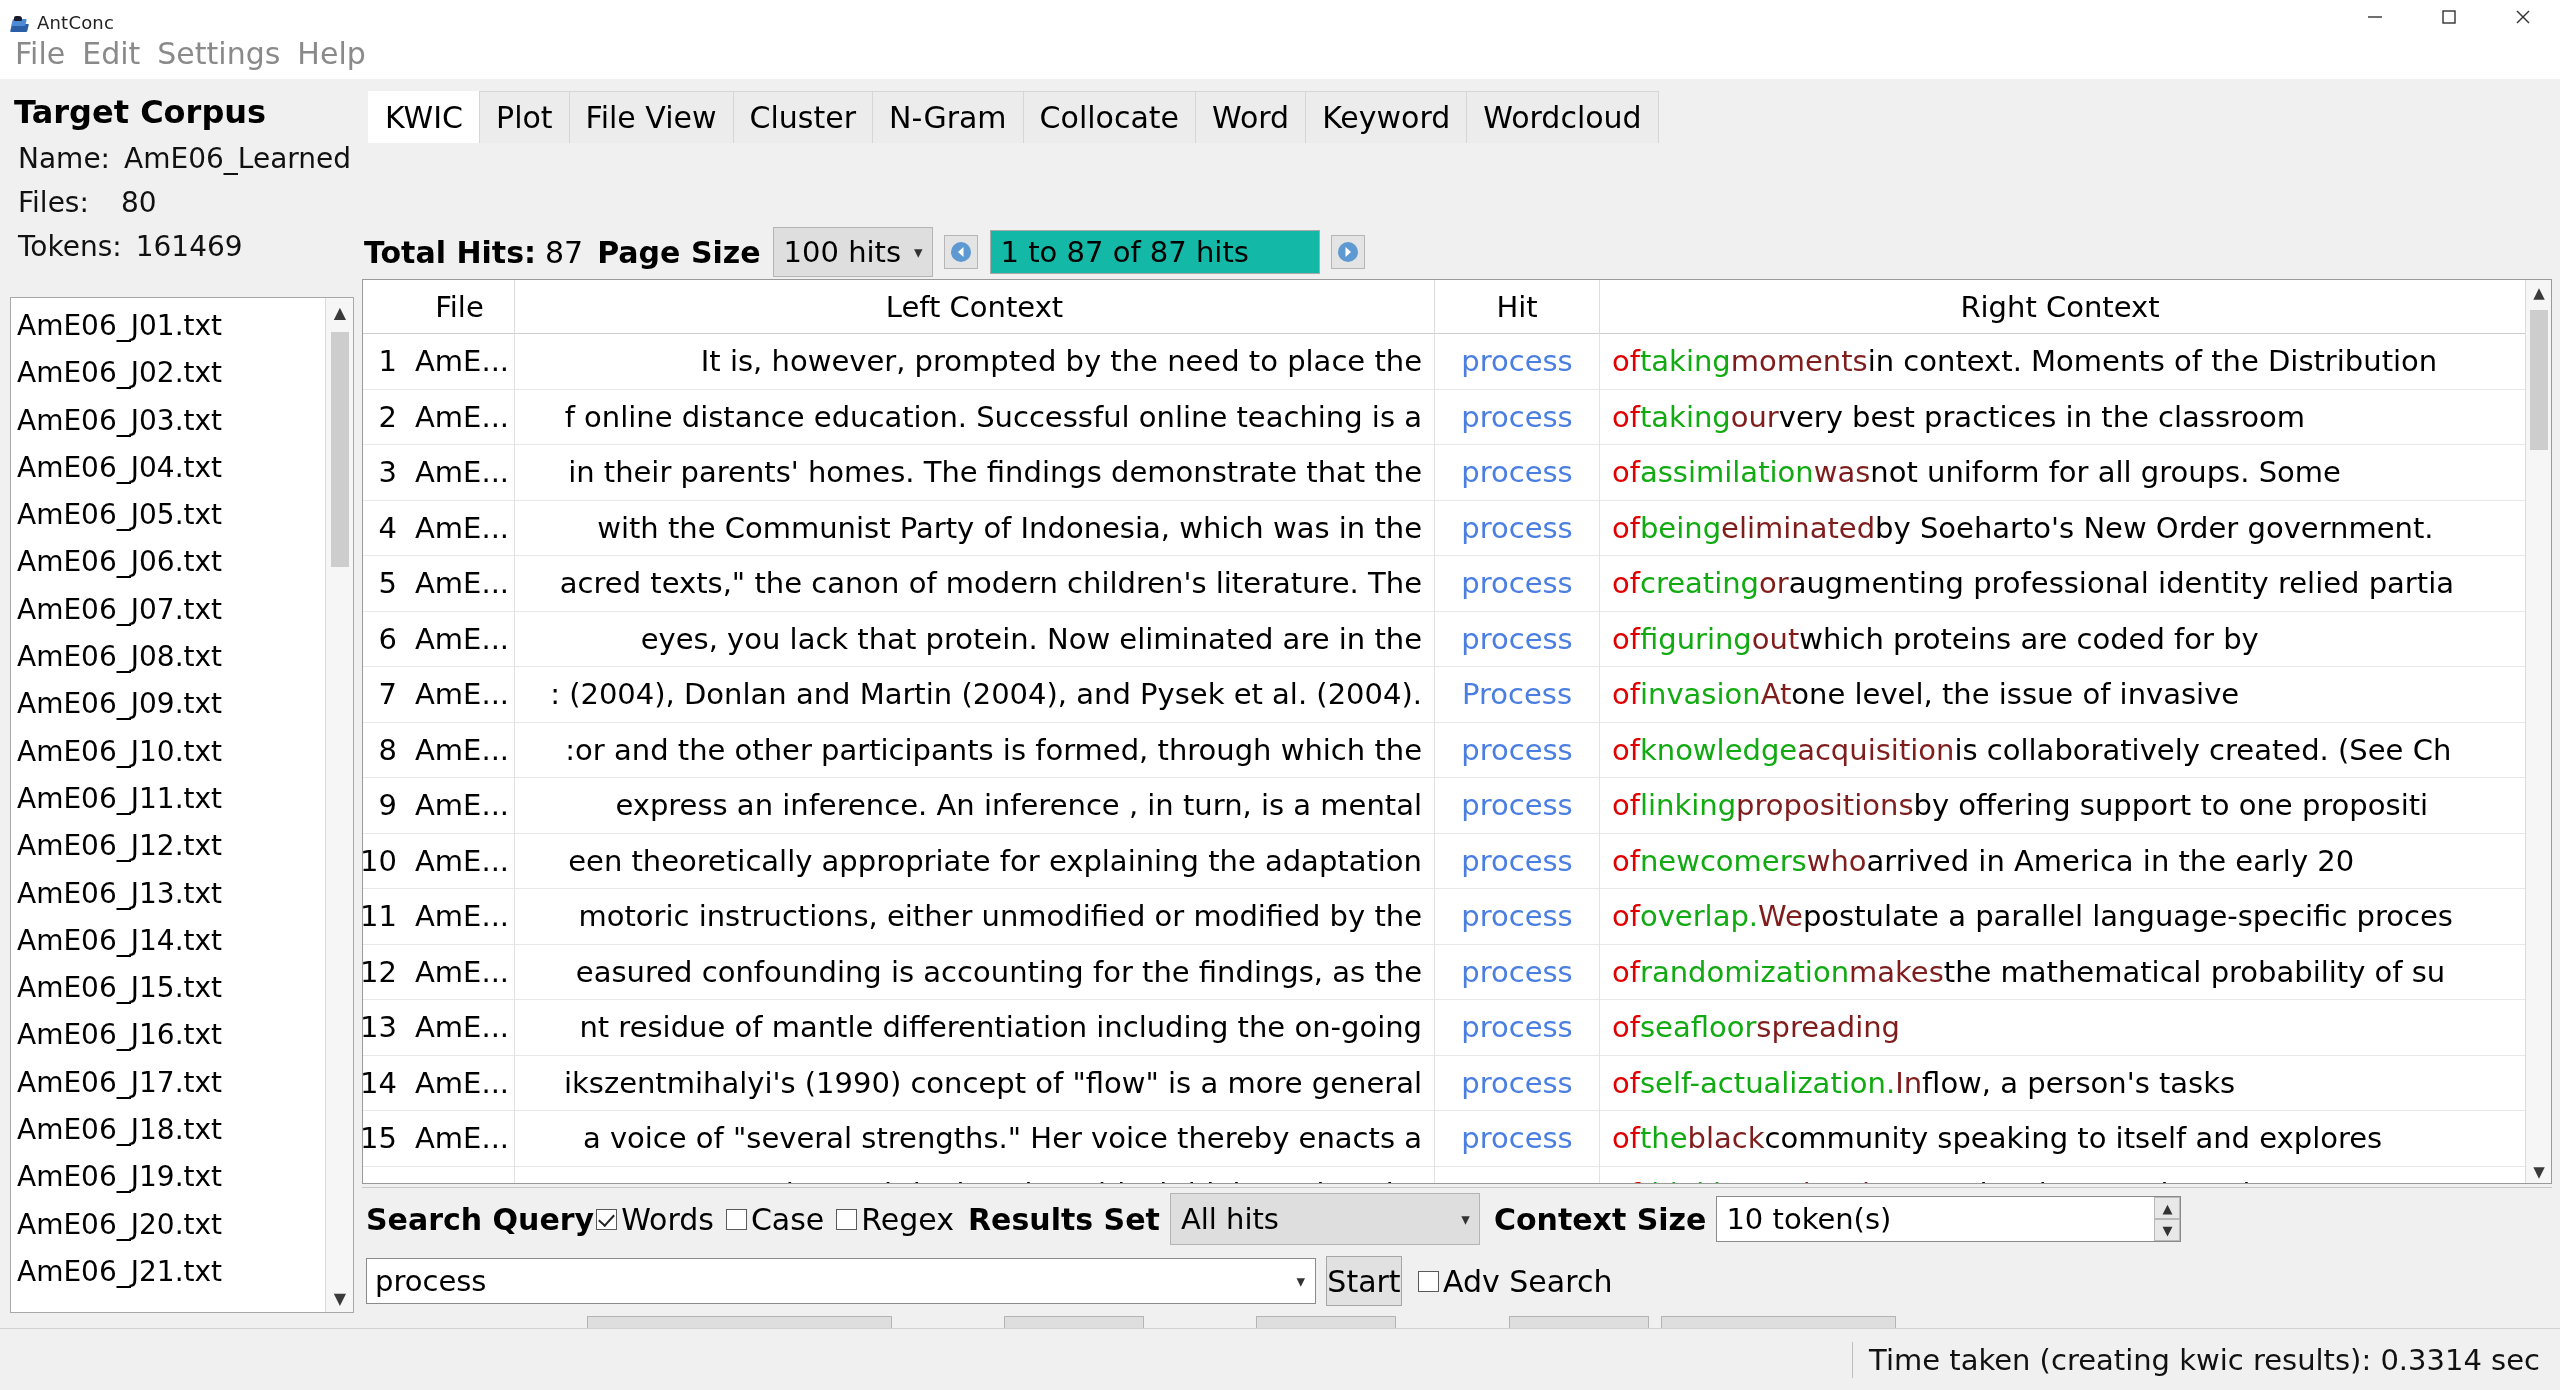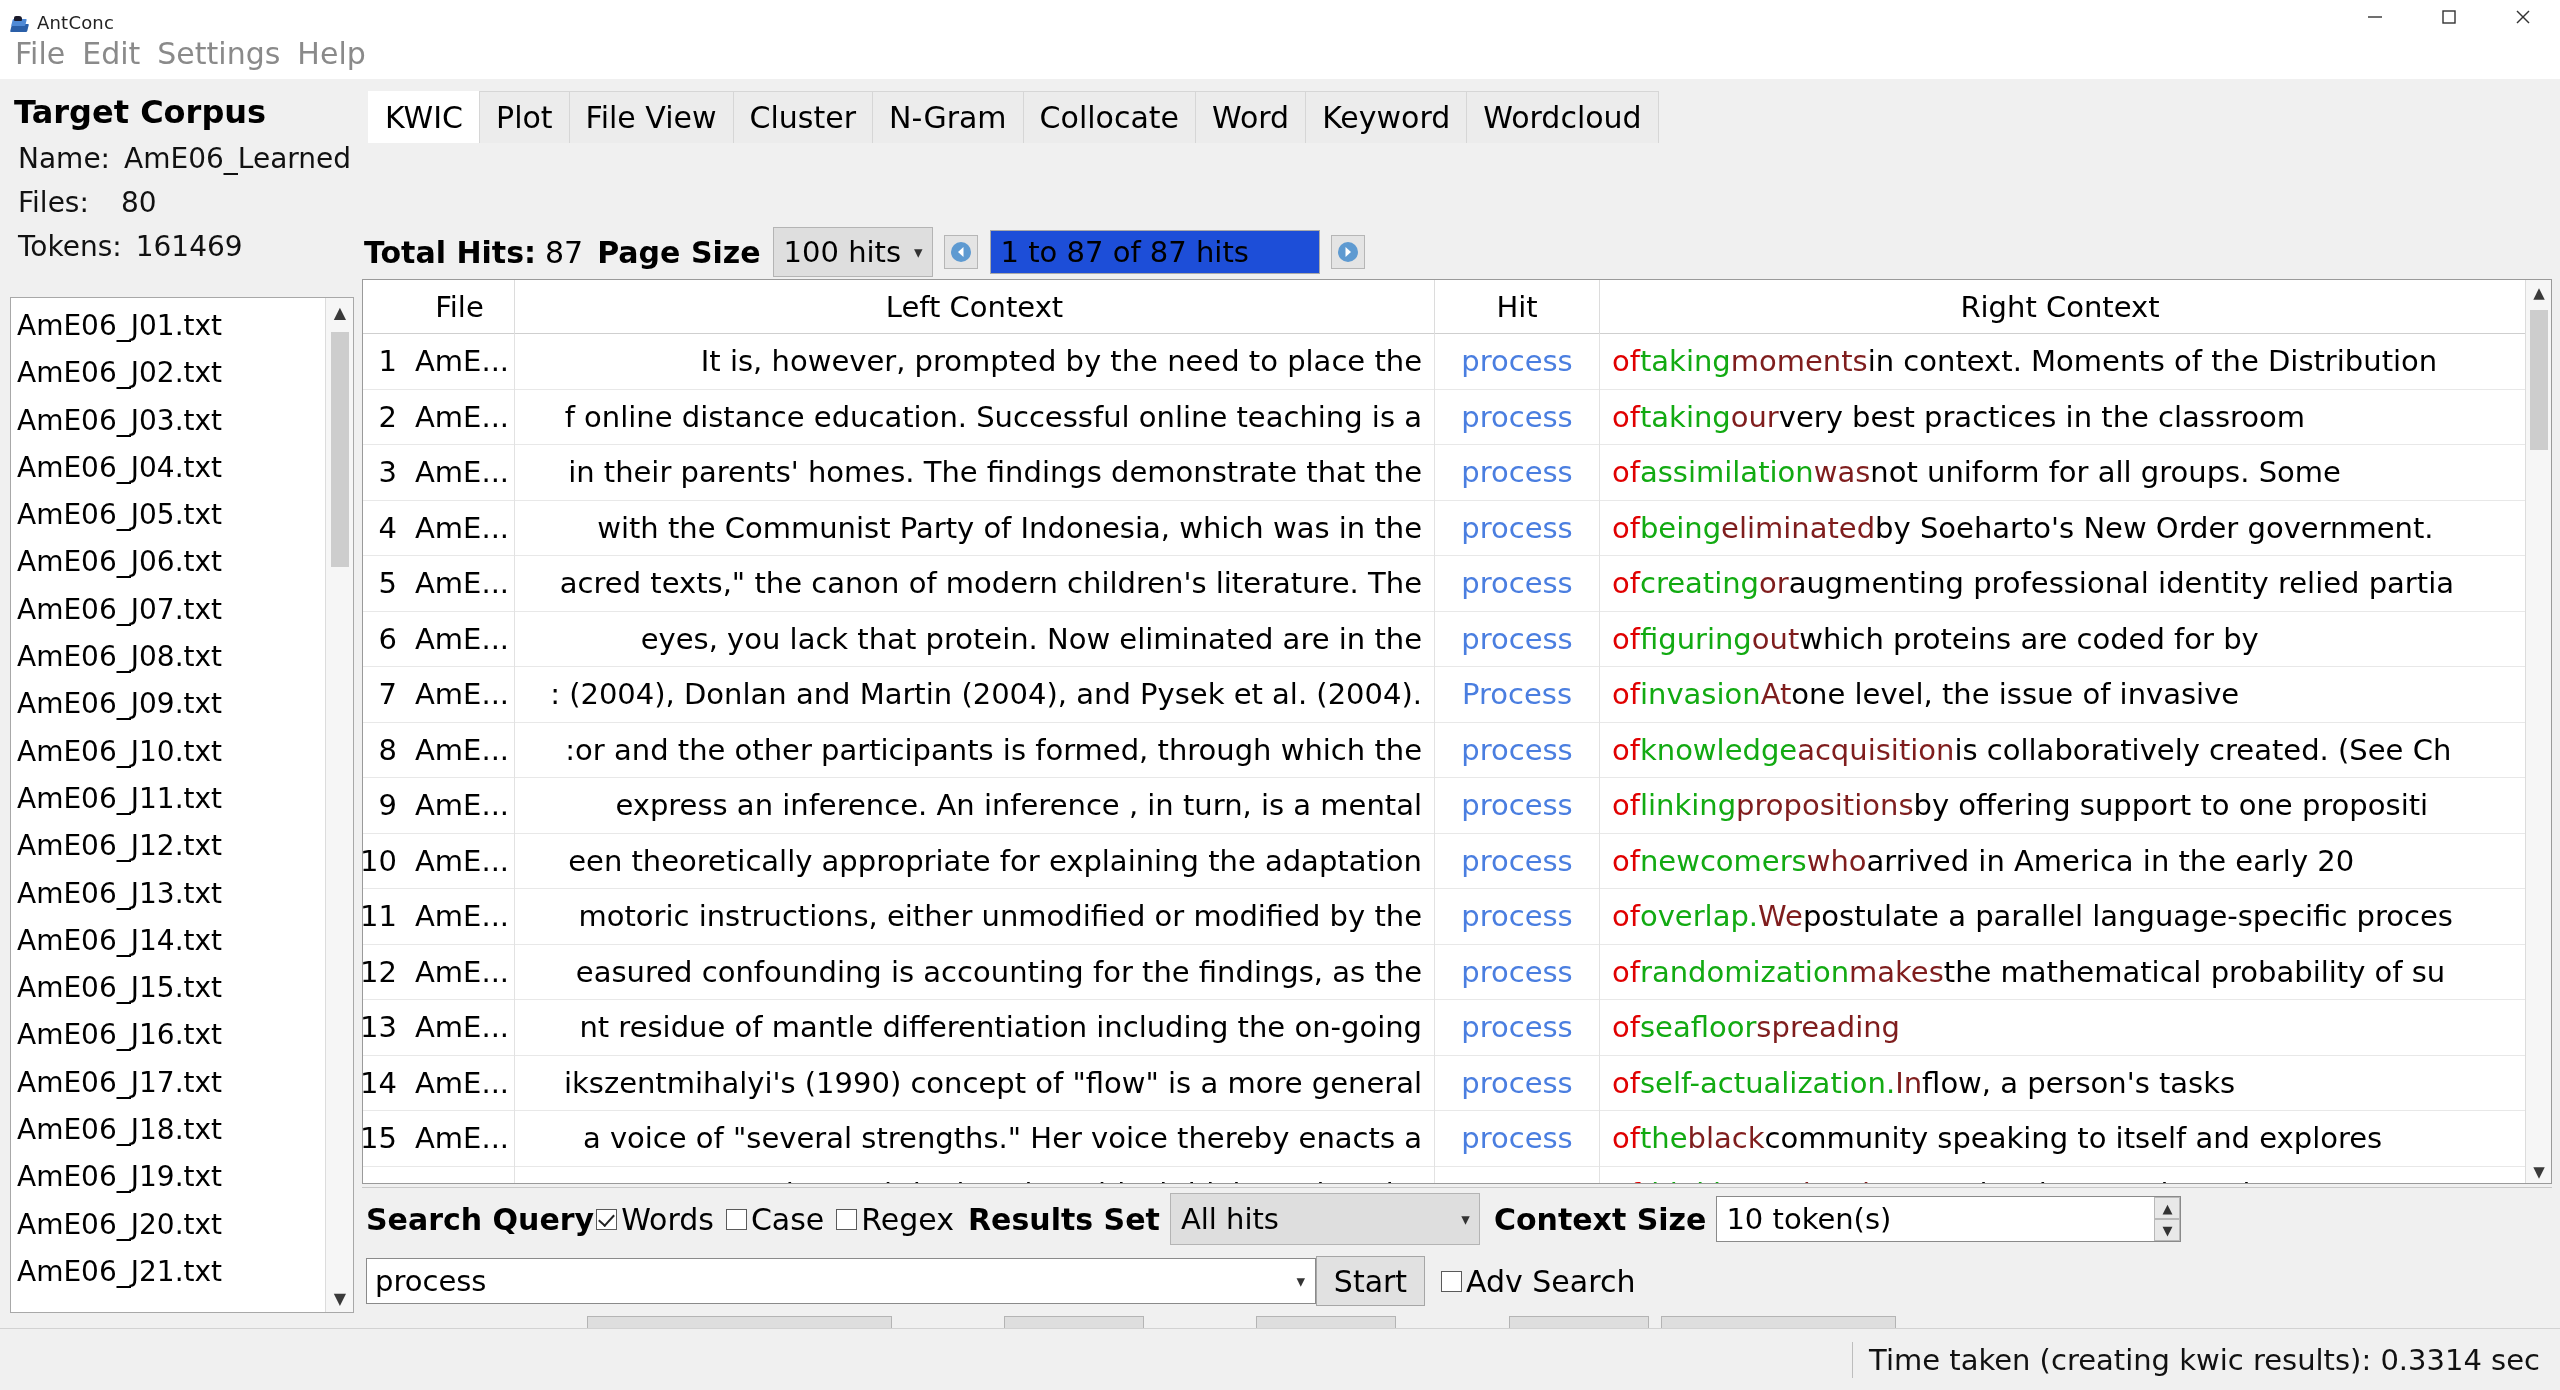--- a/index.html
+++ b/index.html
@@ -150,21 +150,21 @@
   .combo .cv { padding: 0 10px; white-space:nowrap; }
   .combo .carr {
     position:absolute; right:9px; top:50%; transform:translateY(-50%);
     font-size: 17px; color:#333;
   }
   .navbtn {
     width: 34px; height: 34px; background:#e4e4e4; border:1px solid #b6b6b6;
     display:flex; align-items:center; justify-content:center;
   }
   #pagebox {
-    background:#1d4ed8; border:1px solid #a9a9a9; height:44px;
+    background:#14b8a6; border:1px solid #a9a9a9; height:44px;
     display:flex; align-items:center; padding:0 10px;
     font-size:29px; color:#000; white-space:nowrap;
   }
 
   
   #tablewrap {
     position:absolute; left: 2px; top: 200px; width: 2190px; height: 905px;
     background:#fff; border:1px solid #9a9a9a;
     overflow:hidden;
   }
@@ -662,21 +662,21 @@
             <div>▼</div>
           </div>
         </div>
       </div>
 
       <div class="brow" style="padding-left:4px;height:62px">
         <div id="searchinput" style="width:950px">
           <span>process</span>
           <span class="carr">▾</span>
         </div>
-        <div class="btn" style="width:109px;margin-left:0">
+        <div class="btn" style="width:76px;margin-left:10px">
           <span>Start</span>
         </div>
         <div class="ckbox" style="margin-left:16px">
           <span class="box"></span>
           <span class="cl">Adv Search</span>
         </div>
       </div>
 
       <div class="brow" style="padding-left:4px;height:58px">
         <span class="blabel">Sort Options</span>

